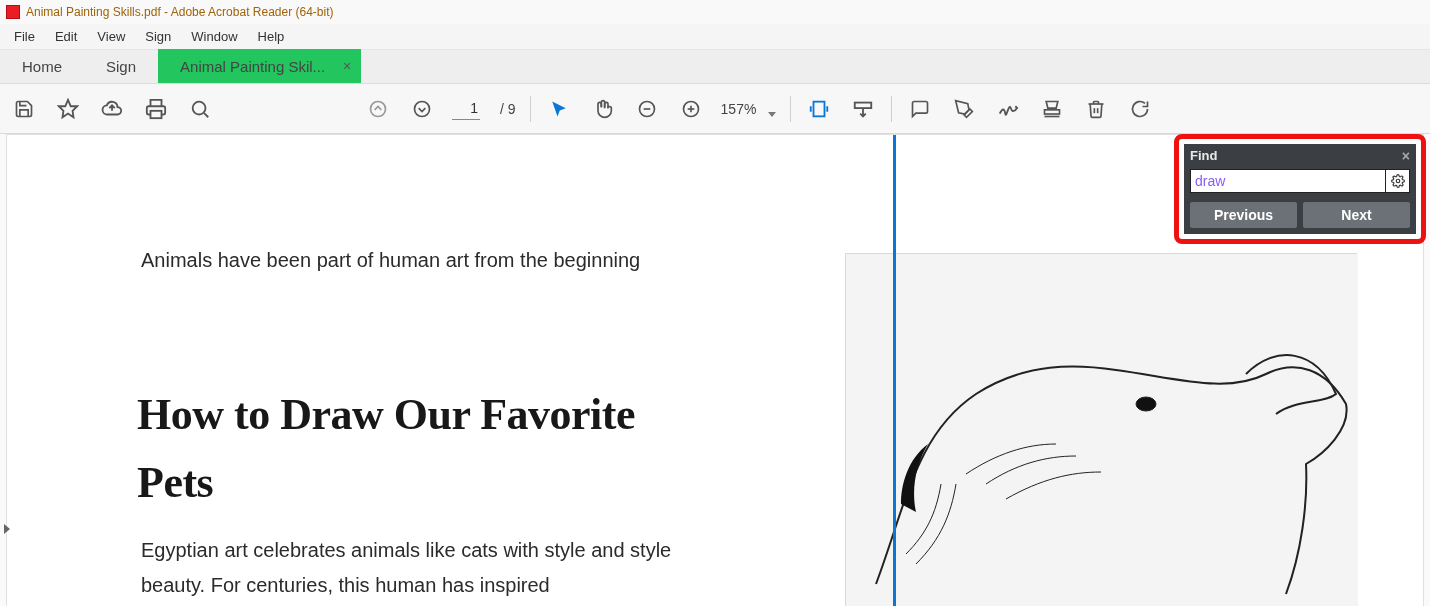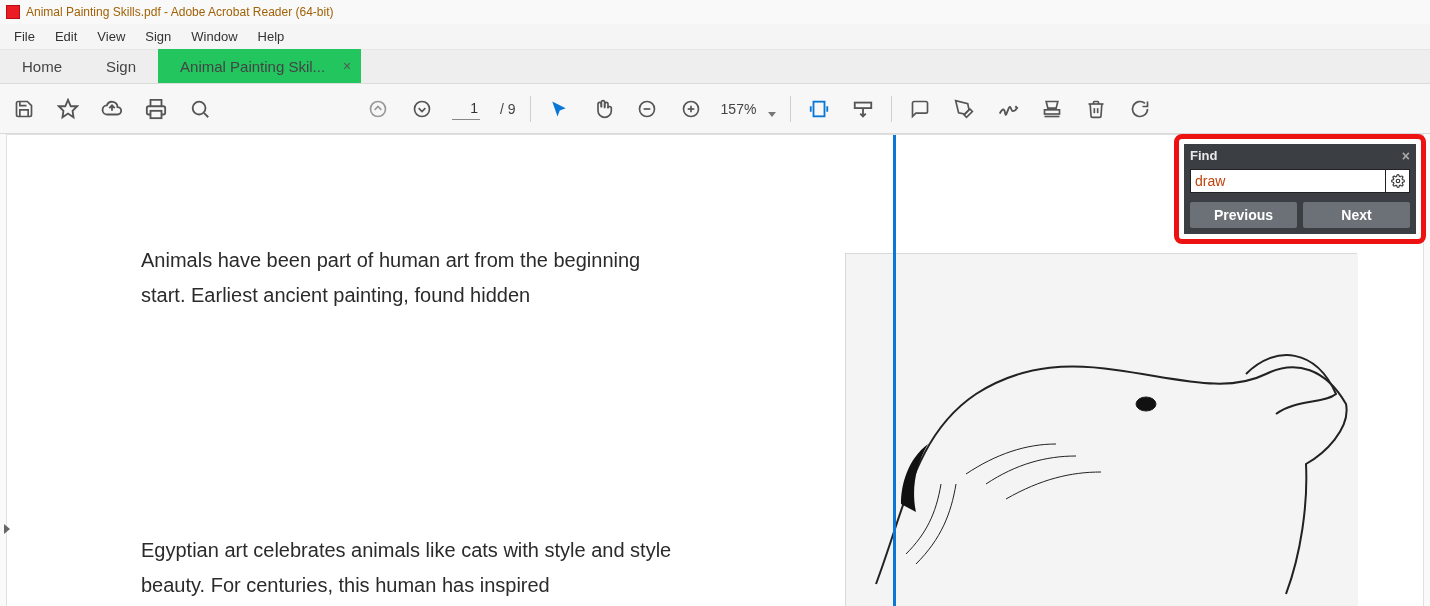--- a/index.html
+++ b/index.html
@@ -29,21 +29,21 @@
   .para2 { position: absolute; top: 398px; left: 134px; width: 560px; font-family: "Segoe UI", Arial, sans-serif; font-size: 20px; color: #2b2b2b; line-height: 1.75; font-stretch: condensed; }
   .dog-img { position: absolute; top: 118px; left: 838px; width: 512px; height: 360px; background: #f4f4f4; border: 1px solid #d9d9d9; }
   .vline { position: absolute; top: 0; left: 886px; width: 3px; height: 100%; background: #0a77d6; }
   .side-arrow { position: absolute; left: 2px; top: 390px; width: 12px; height: 12px; }
   .side-arrow::before { content: ""; position: absolute; left: 2px; top: 0; border-top: 5px solid transparent; border-bottom: 5px solid transparent; border-left: 6px solid #666; }
   .find-outline { position: absolute; top: 0px; right: 4px; width: 252px; height: 110px; border: 5px solid #e11; border-radius: 8px; z-index: 10; }
   .find-panel { position: absolute; top: 5px; left: 5px; right: 5px; bottom: 5px; background: #3b3f44; display: flex; flex-direction: column; }
   .find-header { height: 26px; display: flex; align-items: center; justify-content: space-between; padding: 0 6px; color: #e8e8e8; font-size: 13px; font-weight: 600; }
   .find-header .x { color: #aaa; font-size: 14px; cursor: default; }
   .find-input-row { display: flex; align-items: center; padding: 0 6px; height: 30px; }
-  .find-input { flex: 1; height: 24px; background: #ffffff; color: #c2410c; font-size: 14px; border: 1px solid #222; padding: 0 4px; }
+  .find-input { flex: 1; height: 24px; background: #ffffff; color: #8b5cf6; font-size: 14px; border: 1px solid #222; padding: 0 4px; }
   .find-gear { width: 24px; height: 24px; display: flex; align-items: center; justify-content: center; background: #fff; border: 1px solid #222; border-left: none; color: #333; }
   .find-buttons { display: flex; gap: 6px; padding: 8px 6px 6px 6px; }
   .find-btn { flex: 1; height: 26px; background: #6c7177; color: #fff; font-size: 14px; font-weight: 600; display: flex; align-items: center; justify-content: center; border-radius: 2px; }
 </style>
 </head>
 <body>
 
 <div class="titlebar">
   <span class="app-icon"></span>
   <span>Animal Painting Skills.pdf - Adobe Acrobat Reader (64-bit)</span>
@@ -221,22 +221,22 @@
           <polyline points="21 3 21 9 15 9"></polyline>
         </svg>
     </span>
   </div>
 </div>
 
 <div class="doc-area">
   <div class="page">
     <div class="para1">
       <div>Animals have been part of human art from the beginning</div>
-      <div>start. Earliest ancient painting, found hidden</div>
-    </div>
+    </div>
+    <div class="heading">How to Draw Our Favorite Pets</div>
     <div class="para2">
       <div>Egyptian art celebrates animals like cats with style and style</div>
       <div>beauty. For centuries, this human has inspired</div>
     </div>
     <div class="dog-img">
       <svg viewBox="0 0 512 360" width="512" height="360">
         <rect x="0" y="0" width="512" height="360" fill="#f4f4f4"></rect>
         <g fill="none" stroke="#222" stroke-width="1">
           <path d="M30 330 C 60 250, 70 180, 130 140 C 180 108, 230 110, 270 116 C 330 124, 380 140, 420 120 C 450 105, 480 115, 500 150 C 505 175, 478 200, 460 210 C 462 250, 455 300, 440 340" stroke-width="2"></path>
           <path d="M400 120 C 430 90, 470 95, 490 140 C 478 150, 450 145, 430 160" stroke-width="2"></path>

